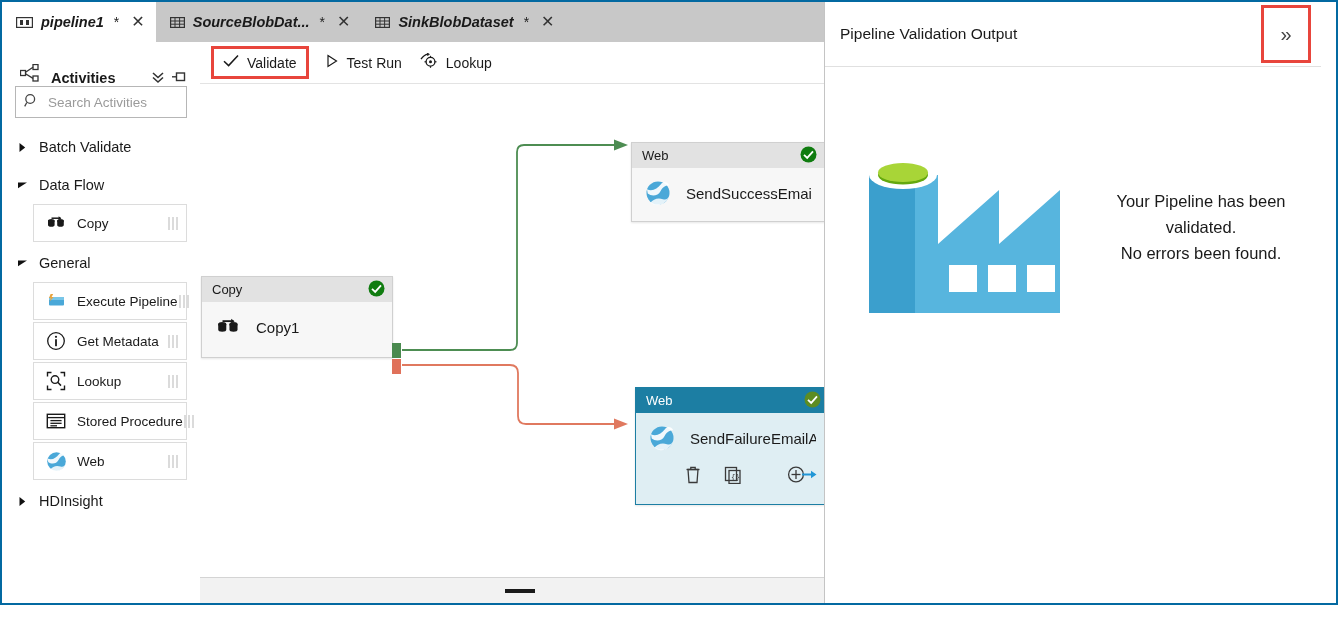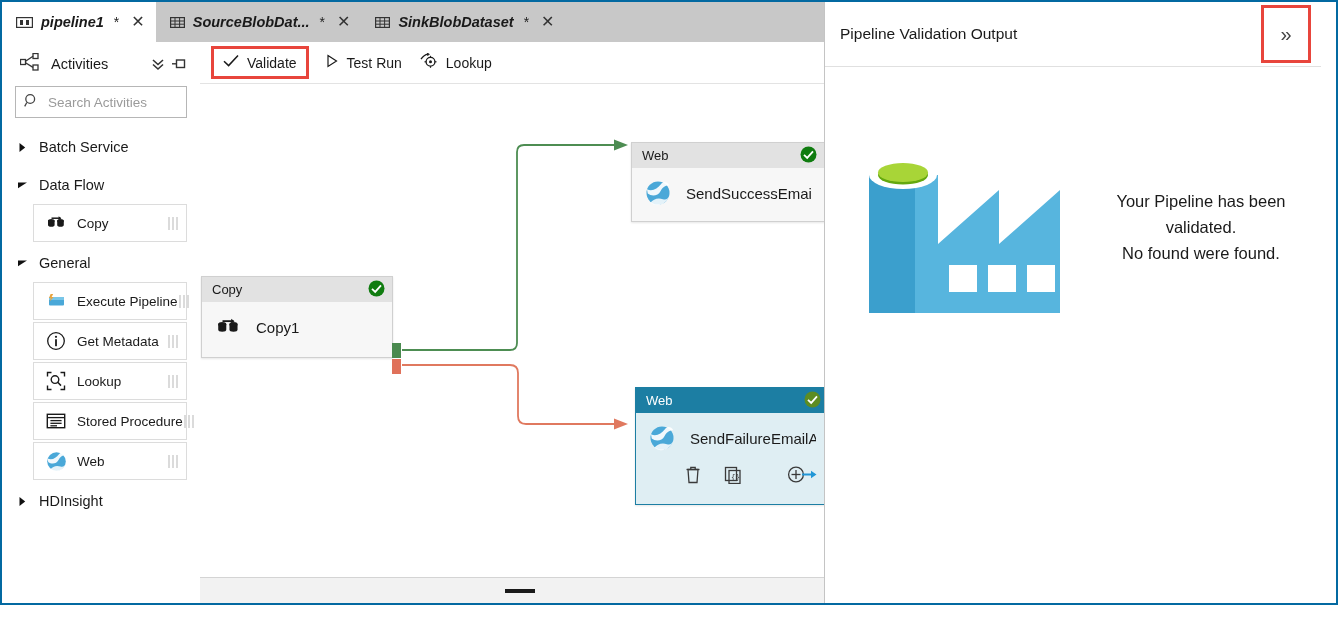--- a/index.html
+++ b/index.html
@@ -58,23 +58,24 @@
   .leftpanel {
     position: absolute;
     left: 0; top: 40px;
     width: 198px; height: 577px;
     background: #ffffff;
     border-right: 1px solid #d9d9d9;
     overflow: hidden;
   }
   .activities-hdr {
     display: flex;
-    align-items: center;
+    align-items: flex-end;
     height: 44px;
     padding: 0 12px 0 18px;
+    font-weight: bold;
   }
   .activities-hdr .label {
     font-size: 14.5px;
     color: #1a1a1a;
     margin-left: 11px;
     flex: 1;
   }
   .hdr-btn {
     width: 18px; height: 18px;
     display: inline-flex;
@@ -431,21 +432,21 @@
     </div>
 
     <div class="tree">
 
       <div class="grp">
         <span class="caret">
           <svg width="11" height="11" viewBox="0 0 11 11">
               <path d="M2.5 1 L8.2 5.5 L2.5 10 Z" fill="#111"></path>
             </svg>
         </span>
-        <span>Batch Service</span>
+        <span>Batch Validate</span>
       </div>
 
       <div class="grp">
         <span class="caret">
           <svg width="11" height="11" viewBox="0 0 11 11">
               <path d="M1 2.5 L10 2.5 L1 8.2 Z" fill="#111"></path>
             </svg>
         </span>
         <span>Data Flow</span>
       </div>
@@ -838,18 +839,18 @@
           <path d="M53 86 a25 9.5 0 0 1 50 0 a25 9.5 0 0 0 -50 0 Z" fill="#a8d537"></path>
           <ellipse cx="78" cy="83.5" rx="25" ry="9.5" fill="#a8d537"></ellipse>
 
           <rect x="124" y="176" width="28" height="27" fill="#ffffff"></rect>
           <rect x="163" y="176" width="28" height="27" fill="#ffffff"></rect>
           <rect x="202" y="176" width="28" height="27" fill="#ffffff"></rect>
         </svg>
       </span>
       <div class="rp-msg">
         <div>Your Pipeline has been validated.</div>
-        <div>No found were found.</div>
+        <div>No errors been found.</div>
       </div>
     </div>
   </div>
 
 </div>
 
 </body></html>

